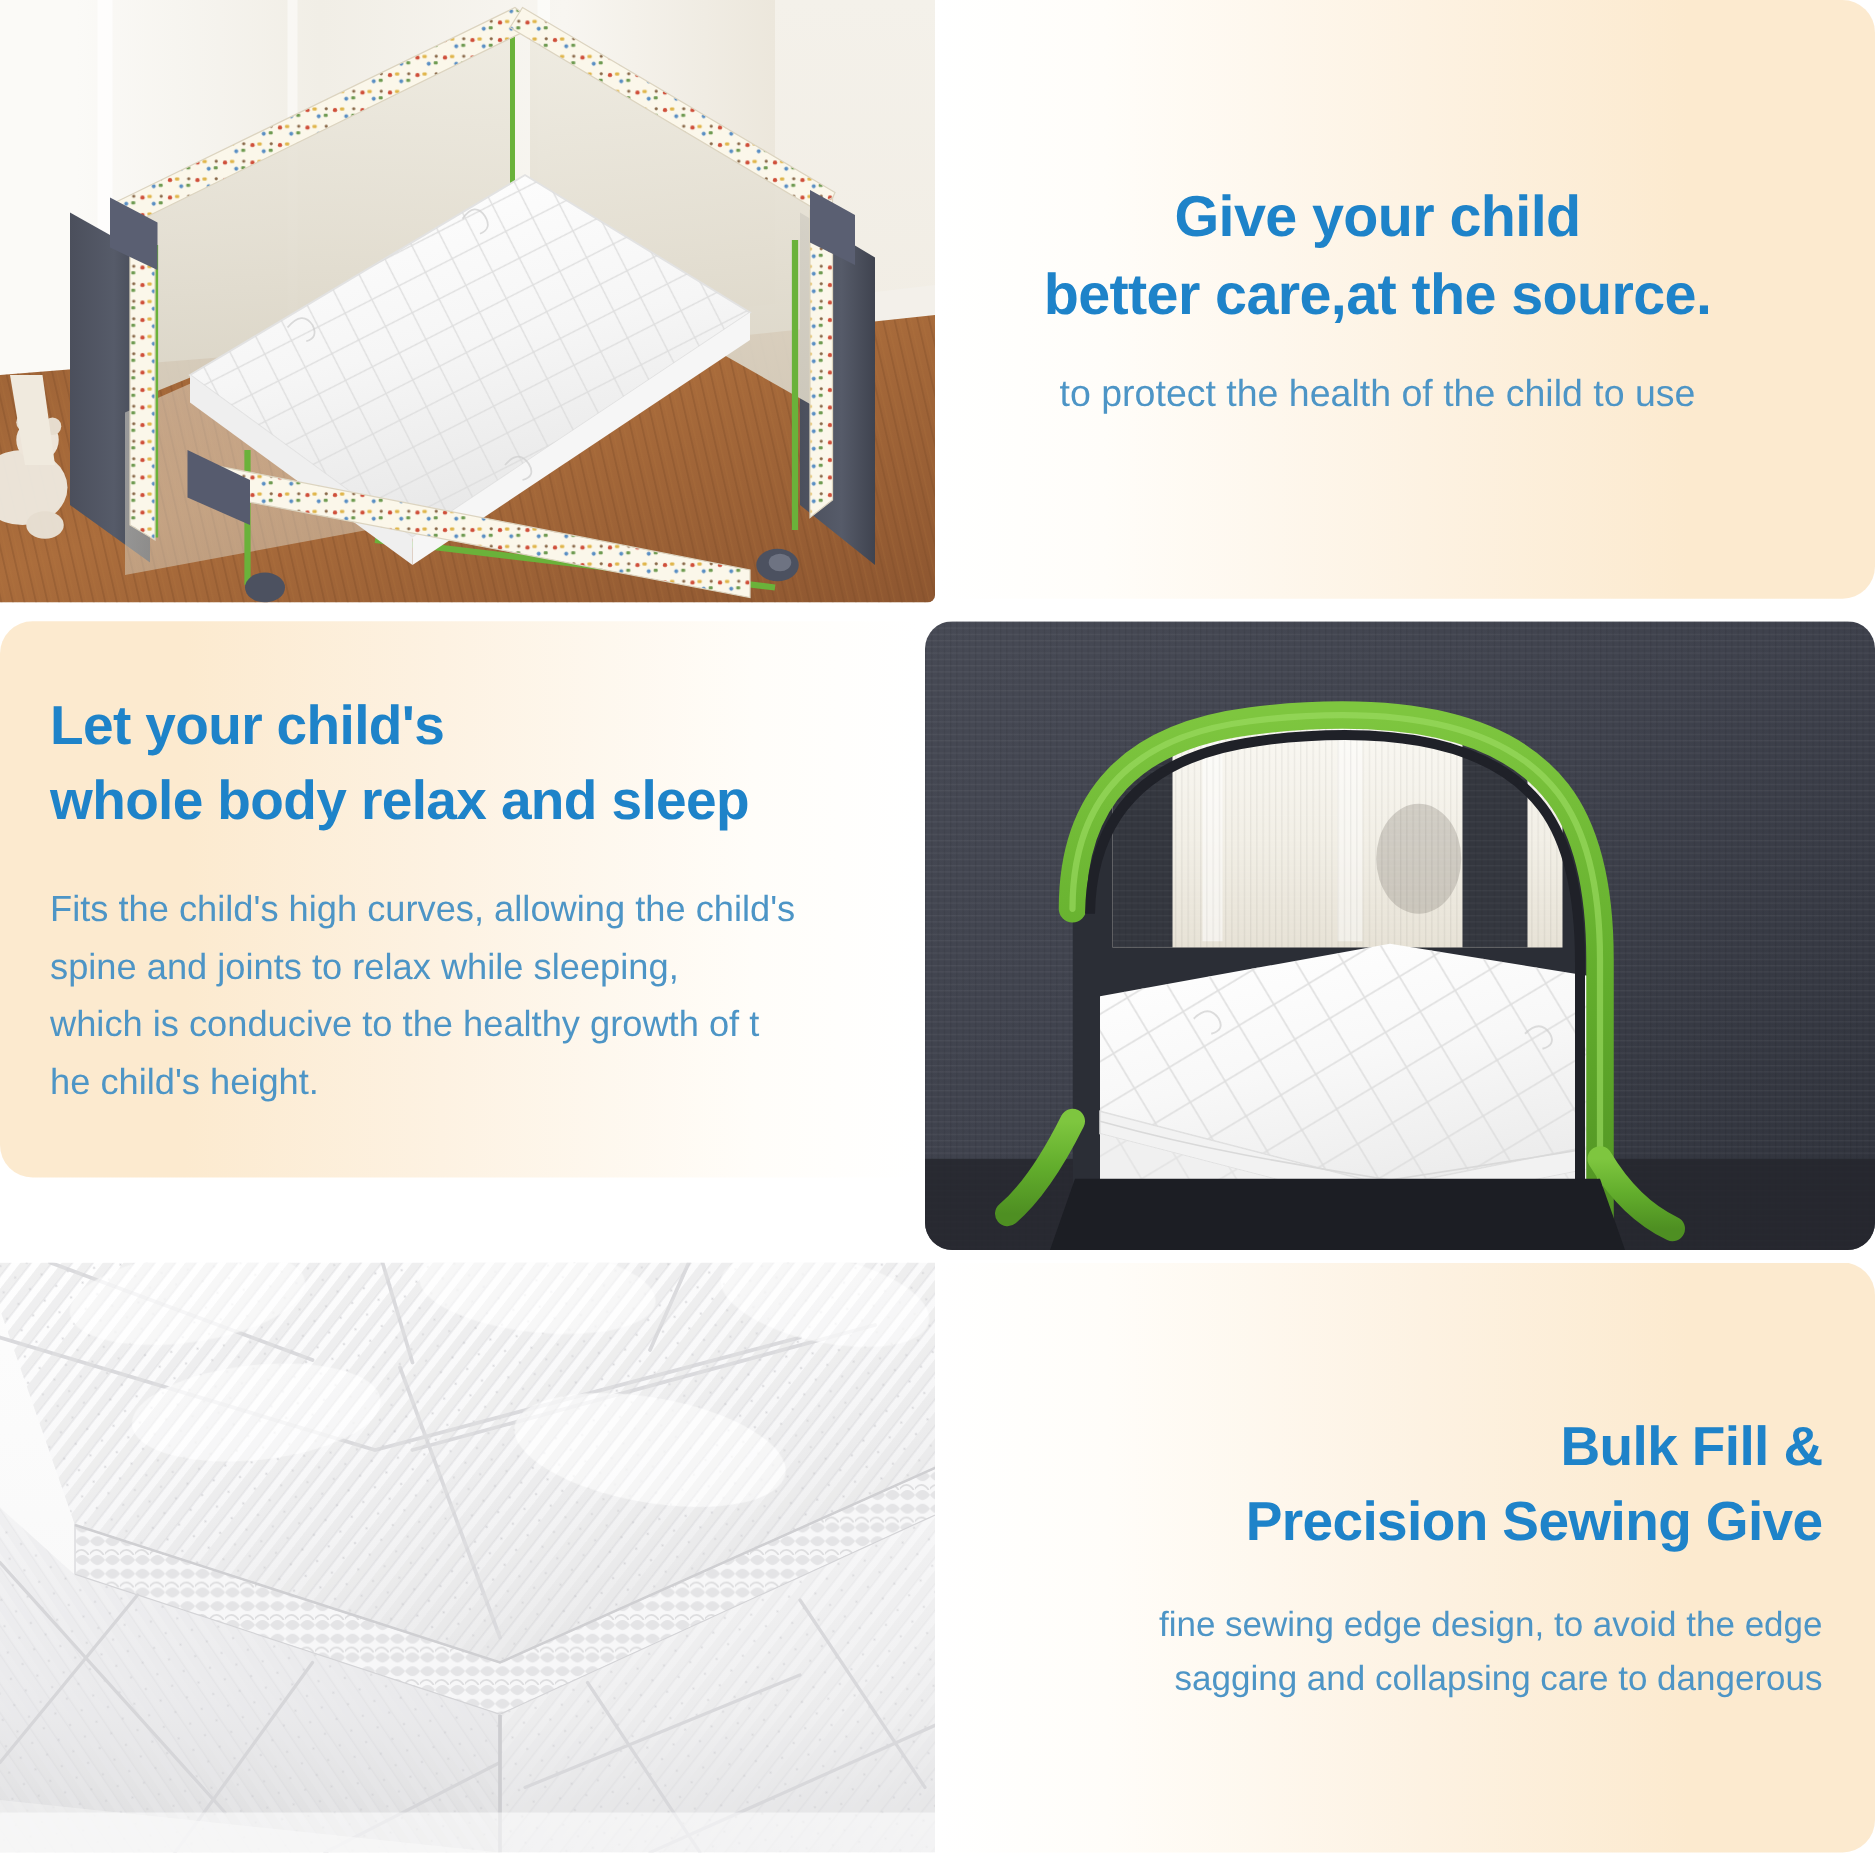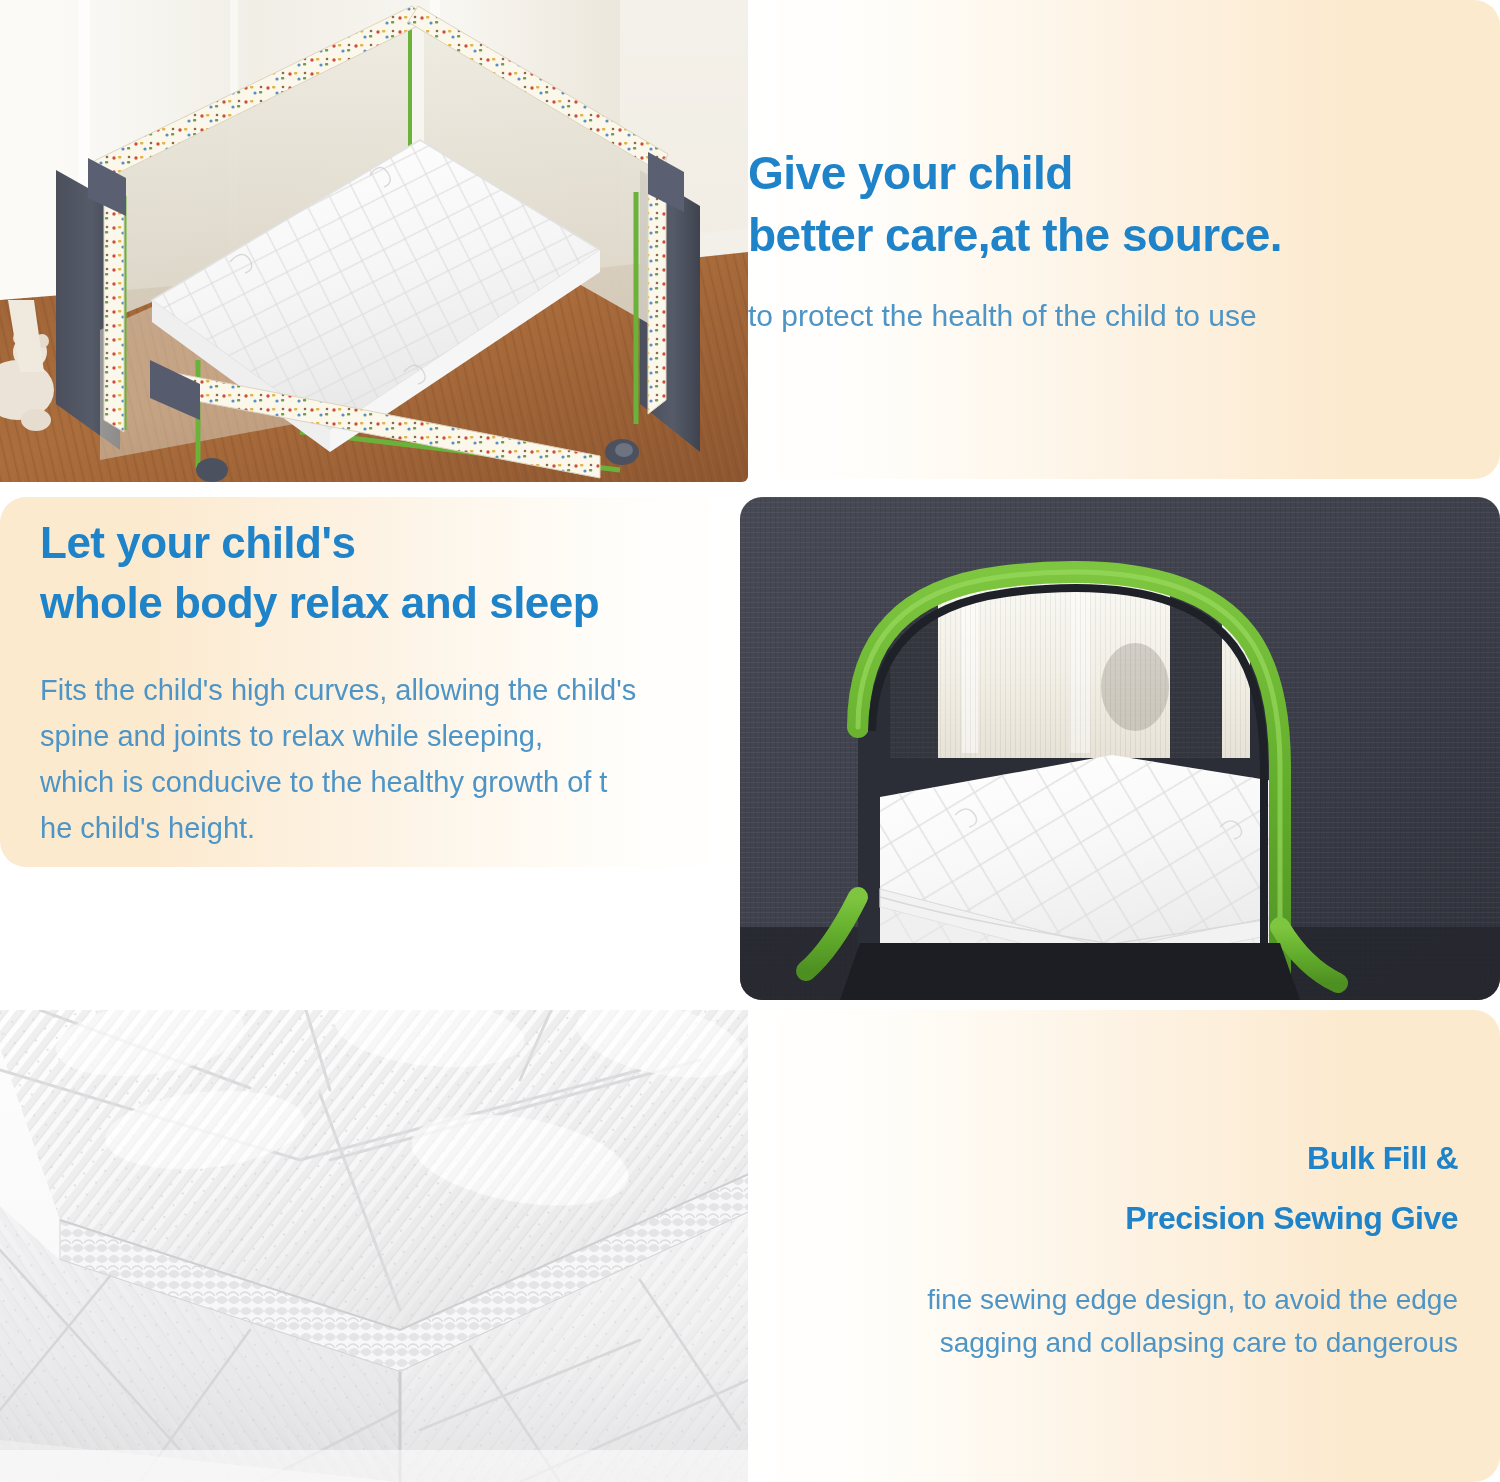--- a/index.html
+++ b/index.html
@@ -48,34 +48,34 @@
   .heading .hl { display: block; white-space: nowrap; }
 
   .body {
     color: #4d95c6;
     font-weight: normal;
   }
   .body .bl { display: block; white-space: nowrap; }
 
   
   #row1-text { left: 748px; top: 0px; width: 752px; height: 479px; }
-  #row1-text .inner { padding: 0 44px 0 0; text-align: left; }
+  #row1-text .inner { padding: 0 44px 0 0; text-align: center; }
   #row1-text .heading { font-size: 46px; line-height: 62px; margin-bottom: 28px; }
   #row1-text .body { font-size: 30px; line-height: 44px; }
 
   
-  #row2-text { left: 0px; top: 497px; width: 735px; height: 370px; }
+  #row2-text { left: 0px; top: 497px; width: 735px; height: 445px; }
   #row2-text .inner { padding: 0 0 0 40px; text-align: left; }
   #row2-text .heading { font-size: 44px; line-height: 60px; margin-bottom: 34px; }
   #row2-text .body { font-size: 29px; line-height: 46px; }
 
   
   #row3-text { left: 750px; top: 1010px; width: 750px; height: 472px; }
   #row3-text .inner { padding: 0 42px 0 0; text-align: right; }
-  #row3-text .heading { font-size: 32px; line-height: 60px; margin-bottom: 30px; }
+  #row3-text .heading { font-size: 44px; line-height: 60px; margin-bottom: 30px; }
   #row3-text .body { font-size: 28px; line-height: 43px; }
 
   
   #row1-photo { left: 0px; top: 0px; width: 748px; height: 482px; border-radius: 0 0 6px 0; }
   #row2-photo { left: 740px; top: 497px; width: 760px; height: 503px; border-radius: 22px; }
   #row3-photo { left: 0px; top: 1010px; width: 748px; height: 472px; }
 
   .photo-svg { display: block; width: 100%; height: 100%; }
 </style>
 </head>

